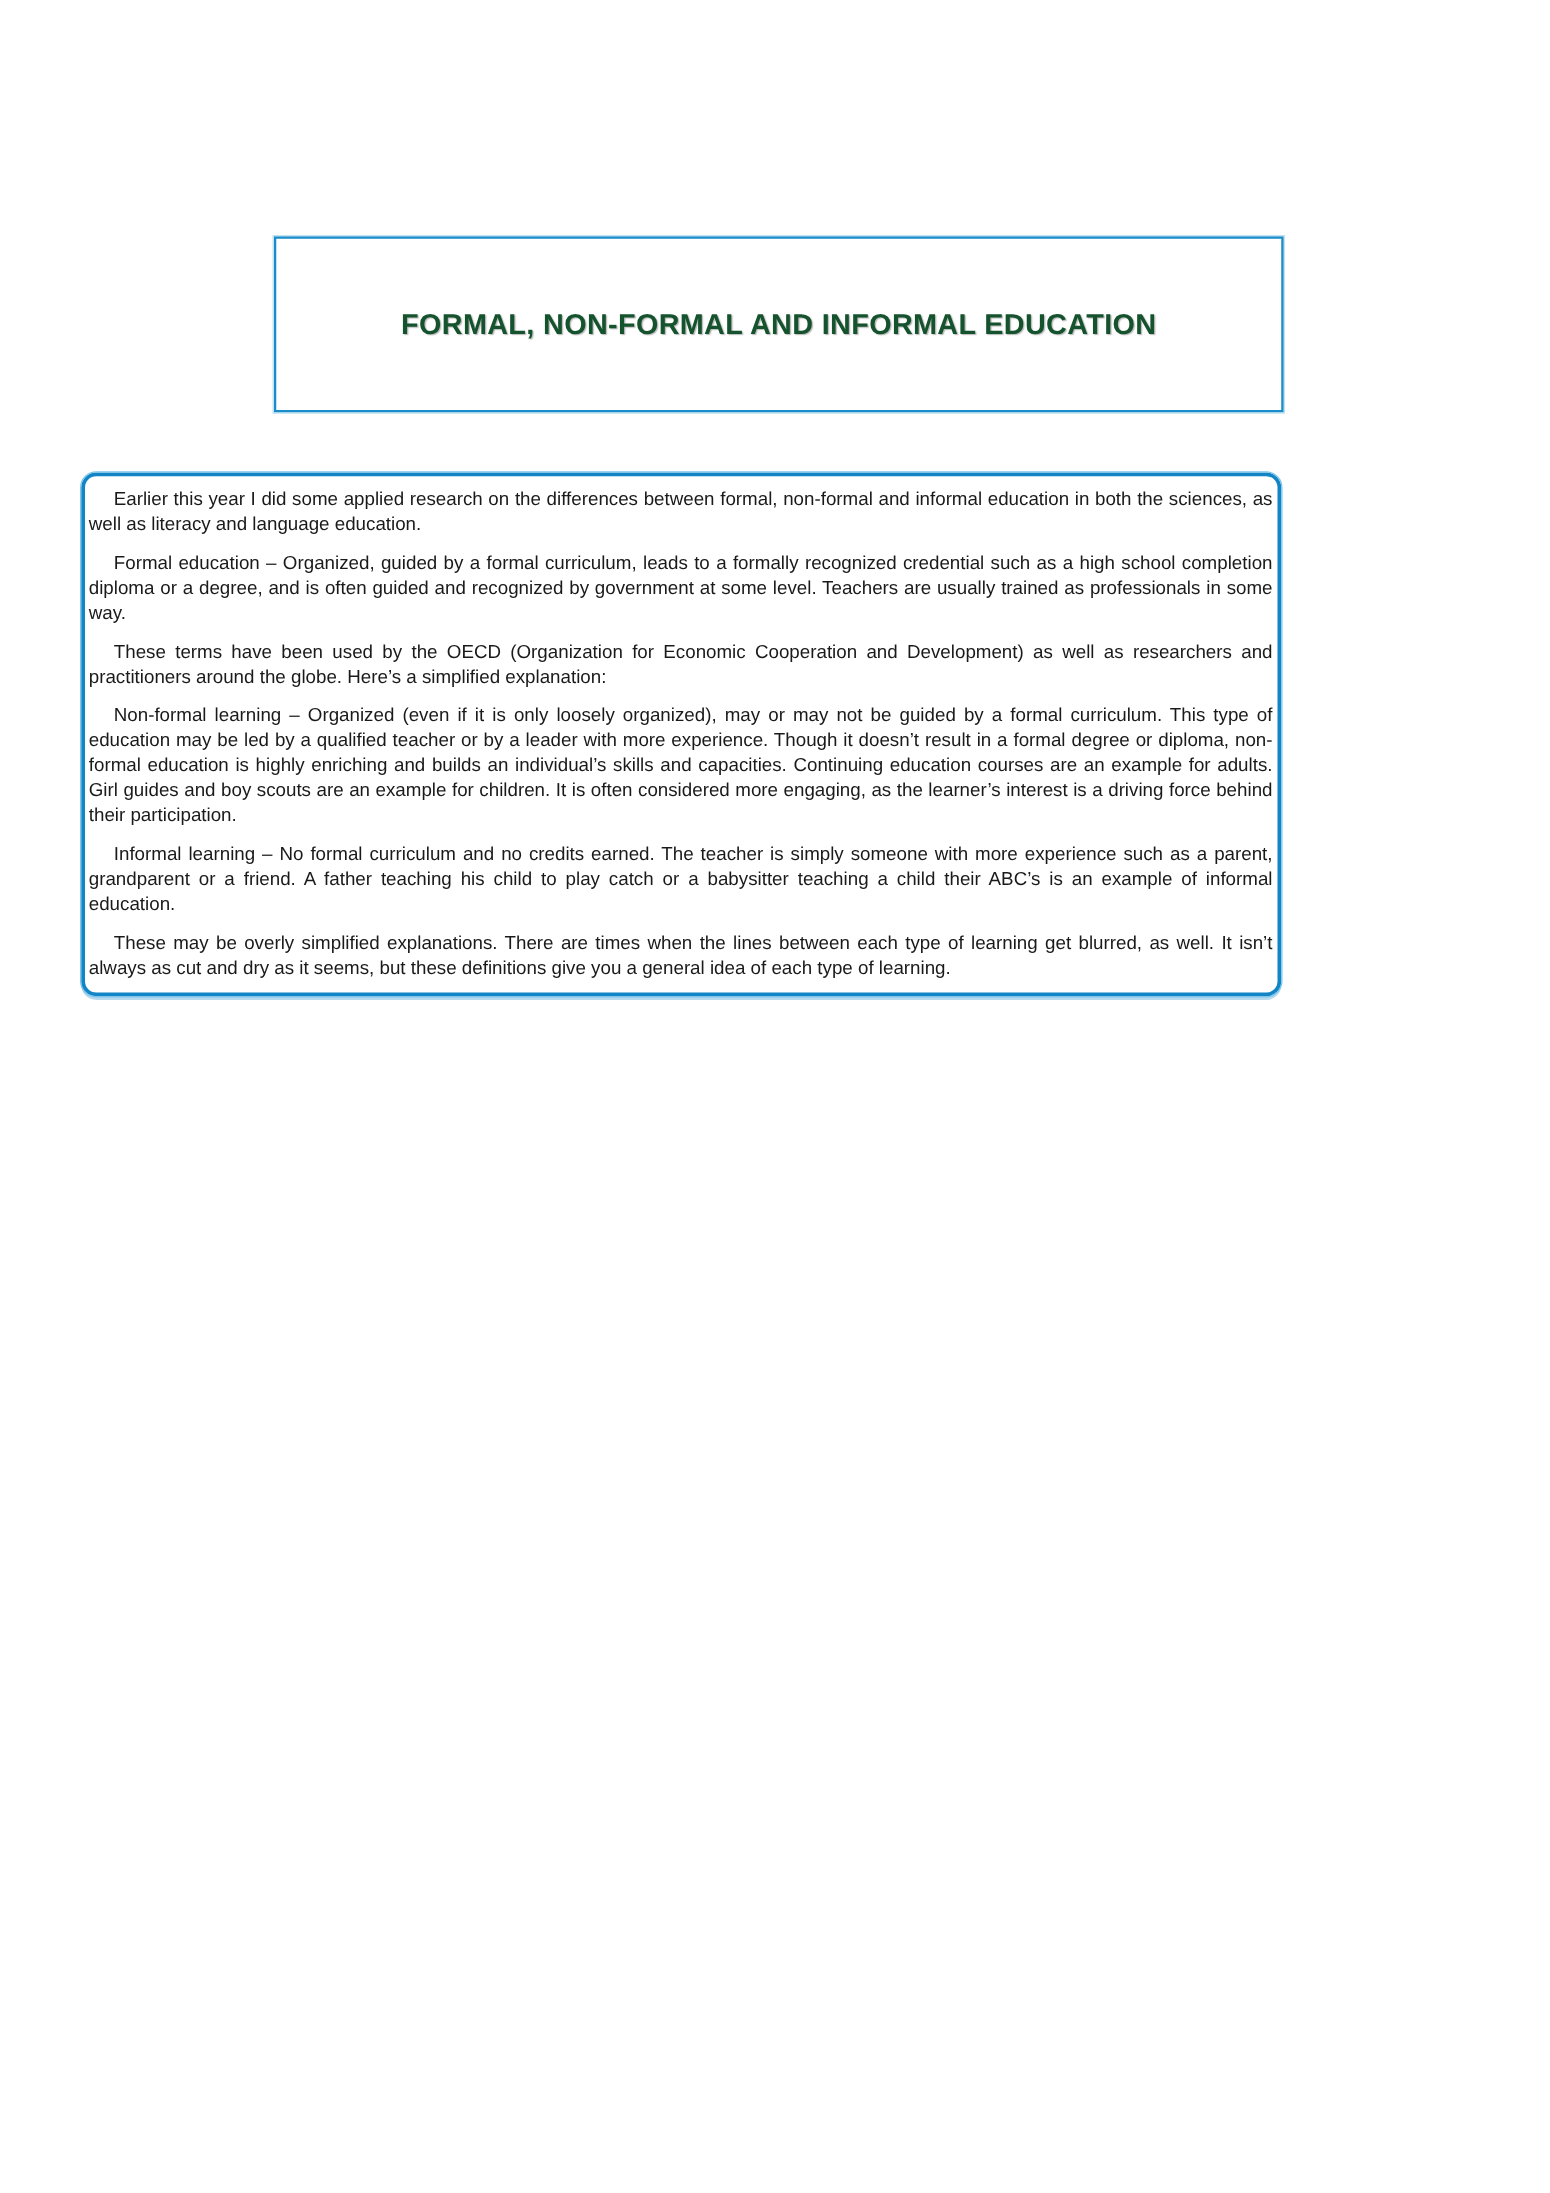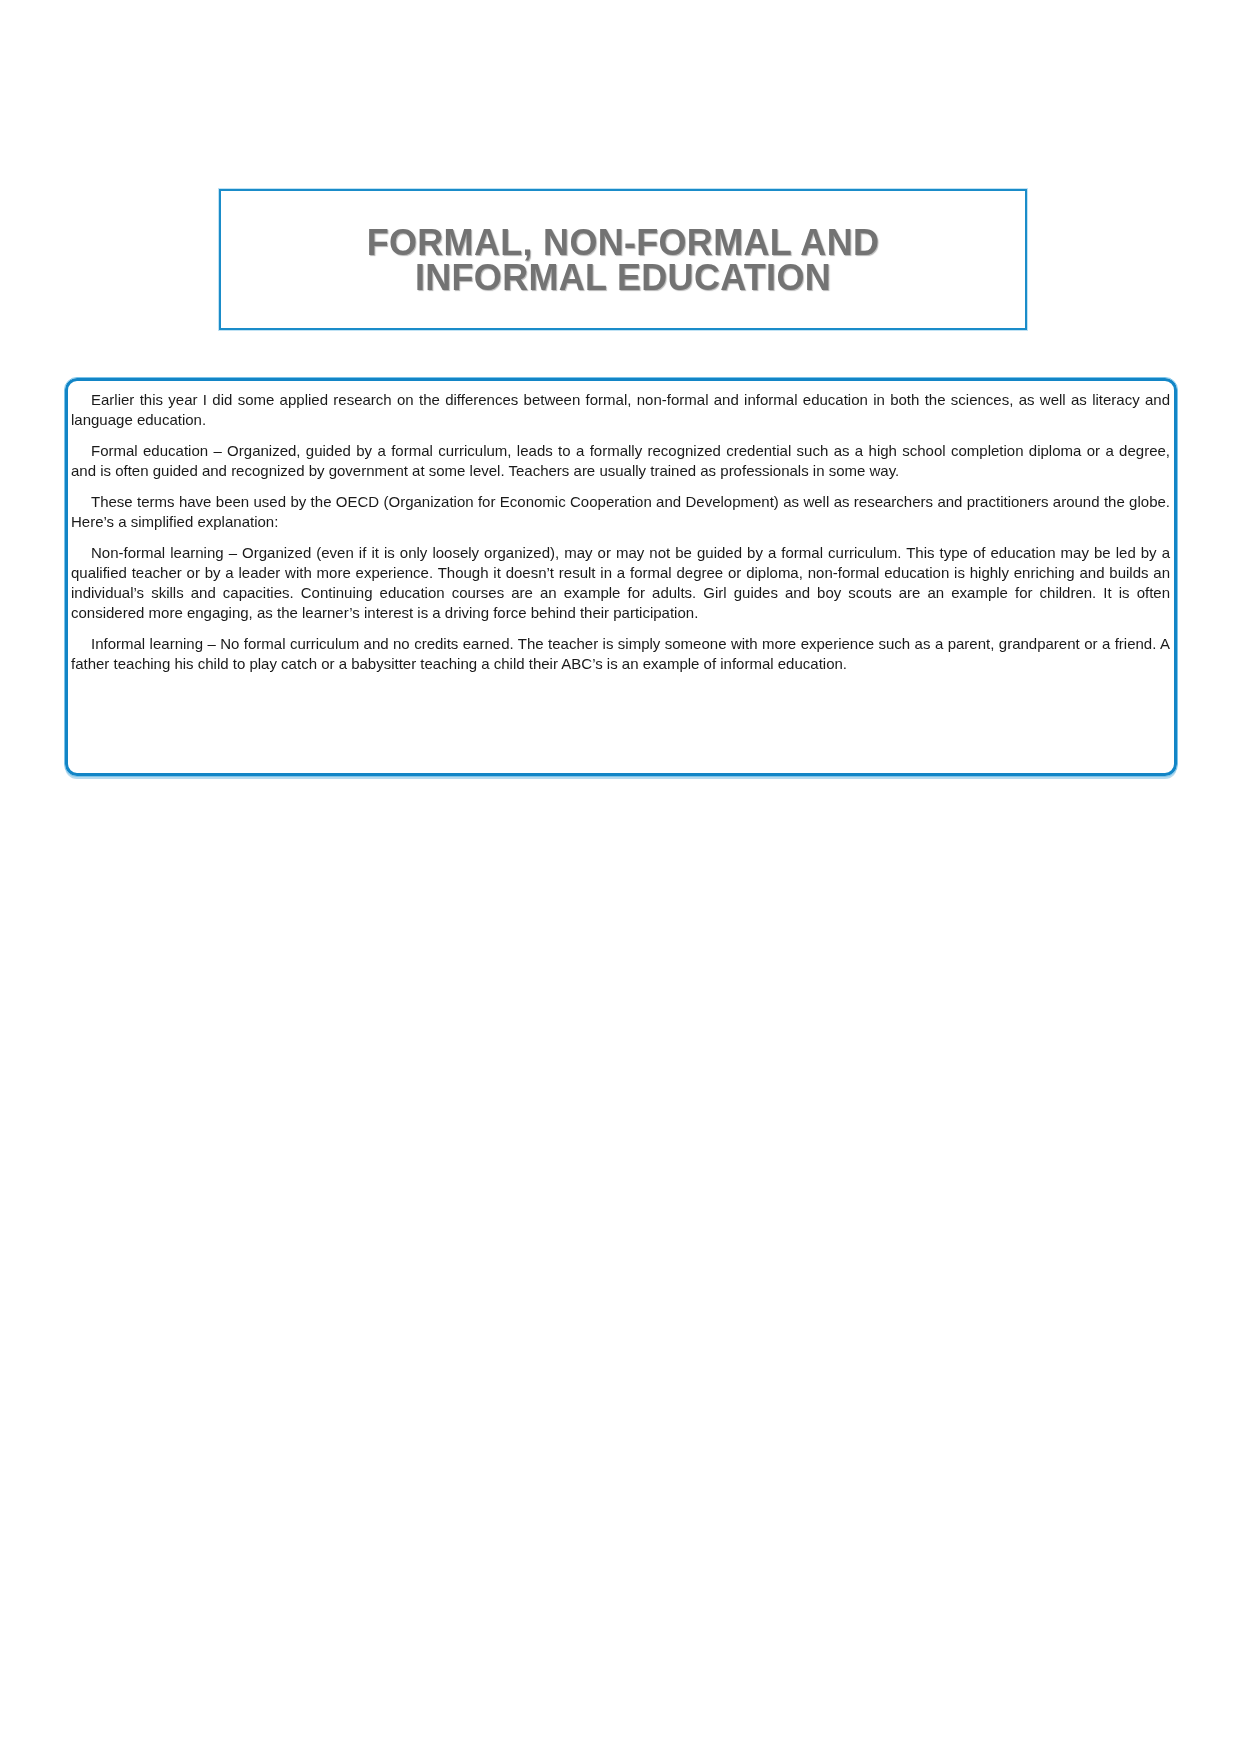--- a/index.html
+++ b/index.html
@@ -24,32 +24,32 @@
     border: 2px solid #1a8cc9;
     outline: 1px solid #bfe2f4;
     background: #ffffff;
     display: flex;
     align-items: center;
     justify-content: center;
   }
   .title-text {
     max-width: 640px;
     text-align: center;
-    font-size: 36px;
+    font-size: 23px;
     line-height: 35px;
     font-weight: bold;
     letter-spacing: 0.3px;
-    color: #737373;
+    color: #14532d;
     text-shadow: 1px 1px 1px rgba(90,90,90,0.45);
   }
   .content-box {
     position: absolute;
     left: 65px;
     top: 378px;
-    width: 1112px;
+    width: 960px;
     min-height: 398px;
     background: #ffffff;
     border: 3px solid #1285c6;
     outline: 1px solid #7cc4ea;
     border-radius: 12px;
     box-shadow: 0 3px 0 rgba(18,133,198,0.30);
     padding: 9px 4px 9px 3px;
   }
   .content-box p {
     font-size: 15px;
@@ -69,15 +69,16 @@
   <div class="title-box">
     <div class="title-text">FORMAL, NON-FORMAL AND INFORMAL EDUCATION</div>
   </div>
 
   <div class="content-box">
     <p>Earlier this year I did some applied research on the differences between formal, non-formal and informal education in both the sciences, as well as literacy and language education.</p>
     <p>Formal education – Organized, guided by a formal curriculum, leads to a formally recognized credential such as a high school completion diploma or a degree, and is often guided and recognized by government at some level. Teachers are usually trained as professionals in some way.</p>
     <p>These terms have been used by the OECD (Organization for Economic Cooperation and Development) as well as researchers and practitioners around the globe. Here’s a simplified explanation:</p>
     <p>Non-formal learning – Organized (even if it is only loosely organized), may or may not be guided by a formal curriculum. This type of education may be led by a qualified teacher or by a leader with more experience. Though it doesn’t result in a formal degree or diploma, non-formal education is highly enriching and builds an individual’s skills and capacities. Continuing education courses are an example for adults. Girl guides and boy scouts are an example for children. It is often considered more engaging, as the learner’s interest is a driving force behind their participation.</p>
     <p>Informal learning – No formal curriculum and no credits earned. The teacher is simply someone with more experience such as a parent, grandparent or a friend. A father teaching his child to play catch or a babysitter teaching a child their ABC’s is an example of informal education.</p>
+    <p>These may be overly simplified explanations. There are times when the lines between each type of learning get blurred, as well. It isn’t always as cut and dry as it seems, but these definitions give you a general idea of each type of learning.</p>
   </div>
 
 </div>
 
 </body></html>

